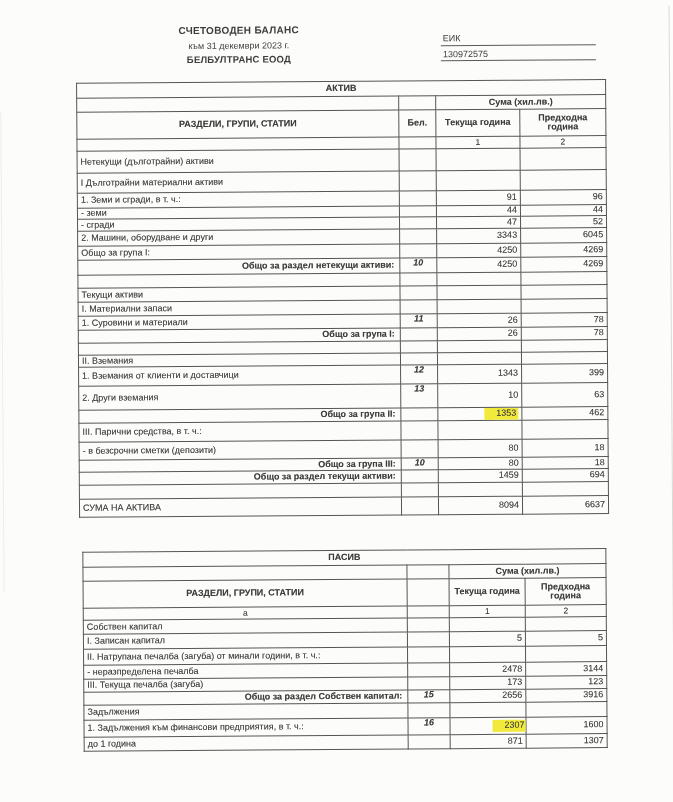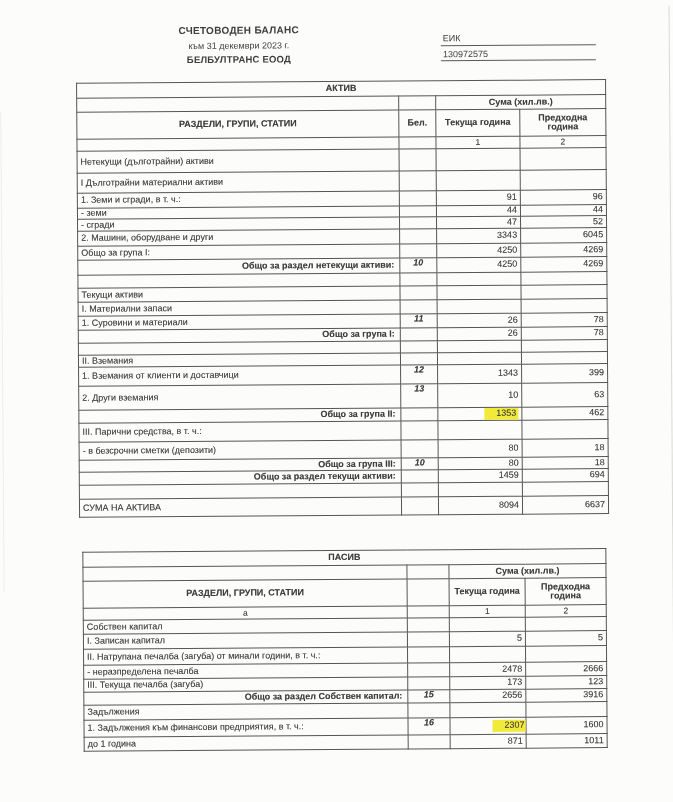--- a/index.html
+++ b/index.html
@@ -309,21 +309,21 @@
           <tr style="height: 16px;">
             <td class="c-label">II. Натрупана печалба (загуба) от минали години, в т. ч.:</td>
             <td class="c-note"></td>
             <td class="c-num"></td>
             <td class="c-num"></td>
           </tr>
           <tr style="height: 14px;">
             <td class="c-label">- неразпределена печалба</td>
             <td class="c-note"></td>
             <td class="c-num">2478</td>
-            <td class="c-num">2666</td>
+            <td class="c-num">3144</td>
           </tr>
           <tr style="height: 13px;">
             <td class="c-label">III. Текуща печалба (загуба)</td>
             <td class="c-note"></td>
             <td class="c-num">173</td>
             <td class="c-num">123</td>
           </tr>
           <tr style="height: 13px;">
             <td class="c-label t-right">Общо за раздел Собствен капитал:</td>
             <td class="c-note">15</td>
@@ -339,21 +339,21 @@
           <tr style="height: 17px;">
             <td class="c-label">1. Задължения към финансови предприятия, в т. ч.:</td>
             <td class="c-note">16</td>
             <td class="c-num"><span class="hl">2307</span></td>
             <td class="c-num">1600</td>
           </tr>
           <tr style="height: 14px;">
             <td class="c-label">до 1 година</td>
             <td class="c-note"></td>
             <td class="c-num">871</td>
-            <td class="c-num">1011</td>
+            <td class="c-num">1307</td>
           </tr>
         </tbody>
     </table>
 
     <div class="edge-right"></div>
     <div class="edge-left"></div>
   </div>
 </div>
 
 </body></html>

